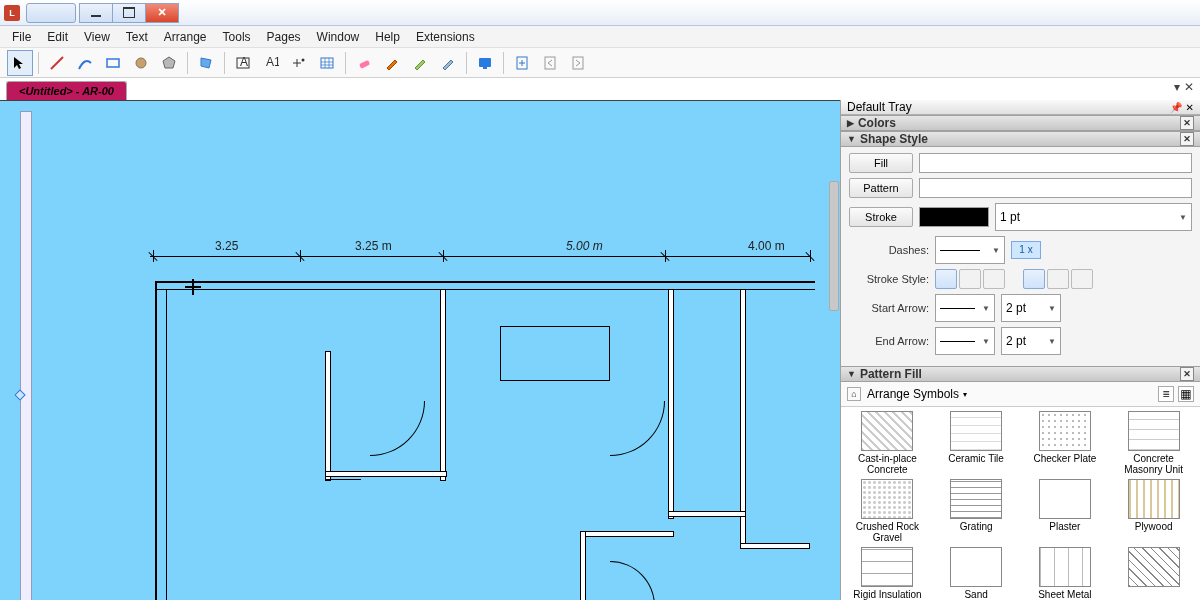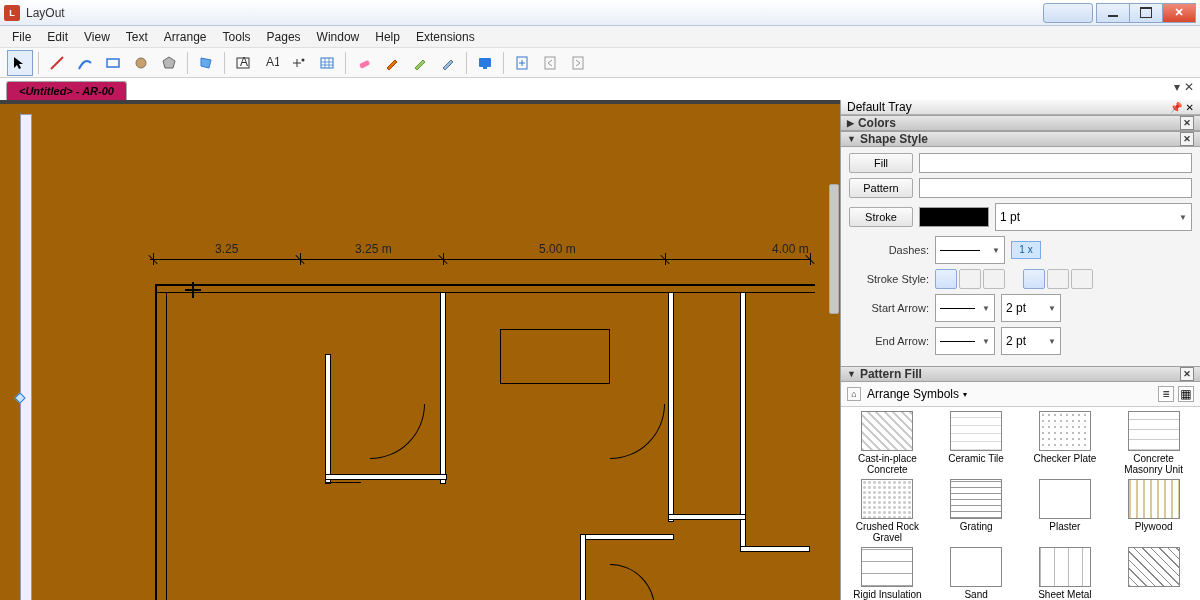--- a/index.html
+++ b/index.html
@@ -29,21 +29,21 @@
 .toolbar svg { width:16px; height:16px; }
 
 
 .tabbar { height:22px; background:#fff; display:flex; align-items:flex-end; padding:0 6px; position:relative; }
 .tabbar .tab { padding:3px 12px; border:1px solid #aaa; border-bottom:none; border-radius:3px 3px 0 0; background:#be185d; font-weight:bold; font-style:italic; font-size:11px; }
 .tabbar .right-ctrl { position:absolute; right:6px; top:2px; display:flex; gap:4px; font-size:11px; color:#444; }
 .tabbar .right-ctrl span{ cursor:default; }
 
 
 .workarea { display:flex; height:500px; }
-.canvas-wrap { flex:1; background:#a16207; position:relative; overflow:hidden; border-top:4px solid #404040; }
+.canvas-wrap { flex:1; background:#7dd3fc; position:relative; overflow:hidden; border-top:1px solid #404040; }
 
 
 .tray { width:360px; border-left:1px solid #a0a0a0; background:#ececec; display:flex; flex-direction:column; }
 .tray-header { height:20px; background:linear-gradient(#fafafa,#e0e0e0); border-bottom:1px solid #b0b0b0; display:flex; align-items:center; padding:0 6px; font-size:11px; }
 .tray-header .pin { margin-left:auto; font-size:10px; }
 .panel-head { height:20px; background:linear-gradient(#e6e6e6,#c7c7c7); border:1px solid #a0a0a0; border-left:none; border-right:none; display:flex; align-items:center; padding:0 6px; font-size:11px; font-weight:bold; color:#333; }
 .panel-head .arrow { margin-right:4px; font-size:9px; }
 .panel-head .x { margin-left:auto; width:14px; height:14px; border:1px solid #888; background:#f4f4f4; display:flex; align-items:center; justify-content:center; font-size:9px; }
 .panel-body { background:#f4f4f4; padding:6px 8px; }
 .row { display:flex; align-items:center; margin-bottom:5px; gap:6px; }
@@ -86,21 +86,20 @@
 .bp .move-cur::after{width:2px;height:16px;left:7px;}
 .bp .handle{position:absolute;width:8px;height:8px;border:1px solid #2a7bd6;background:#cde5ff;transform:rotate(45deg);}
 
 .scroll-thumb{position:absolute;right:1px;width:10px;background:#c8c8c8;border:1px solid #aaa;border-radius:2px;}
 </style>
 </head>
 <body>
 
 <div class="titlebar">
   <div class="app-icon">L</div>
-  <div class="title">LayOut</div>
   <div class="help-hint"></div>
   <div class="win-controls">
     <div class="win-btn min"></div>
     <div class="win-btn max"></div>
     <div class="win-btn close"></div>
   </div>
 </div>
 
 <div class="menubar">
   <span>File</span>
@@ -241,22 +240,22 @@
       <div class="handle" style="left:-4px;top:280px;"></div>
 
       <div class="dimline" style="left:130px;top:145px;width:660px;"></div>
       <div class="tick" style="left:128px;top:140px;"></div>
       <div class="tick" style="left:275px;top:140px;"></div>
       <div class="tick" style="left:418px;top:140px;"></div>
       <div class="tick" style="left:640px;top:140px;"></div>
       <div class="tick" style="left:785px;top:140px;"></div>
       <div class="dim-label" style="left:195px;top:128px;">3.25</div>
       <div class="dim-label" style="left:335px;top:128px;">3.25 m</div>
-      <div class="dim-label" style="left:519px;top:128px;">5.00 m</div>
-      <div class="dim-label" style="left:752px;top:128px;">4.00 m</div>
+      <div class="dim-label" style="left:546px;top:128px;font-style:italic;">5.00 m</div>
+      <div class="dim-label" style="left:728px;top:128px;">4.00 m</div>
 
       <div class="thin" style="left:135px;top:170px;width:660px;height:2px;"></div>
       <div class="thin" style="left:135px;top:178px;width:660px;height:1px;"></div>
       <div class="thin" style="left:135px;top:170px;width:2px;height:330px;"></div>
       <div class="thin" style="left:146px;top:178px;width:1px;height:322px;"></div>
 
       <div class="thin" style="left:305px;top:240px;width:6px;height:130px; background:#fff;border:1px solid #000;"></div>
       <div class="thin" style="left:420px;top:178px;width:6px;height:192px; background:#fff;border:1px solid #000;"></div>
       <div class="thin" style="left:648px;top:178px;width:6px;height:230px; background:#fff;border:1px solid #000;"></div>
       <div class="thin" style="left:720px;top:178px;width:6px;height:260px; background:#fff;border:1px solid #000;"></div>

